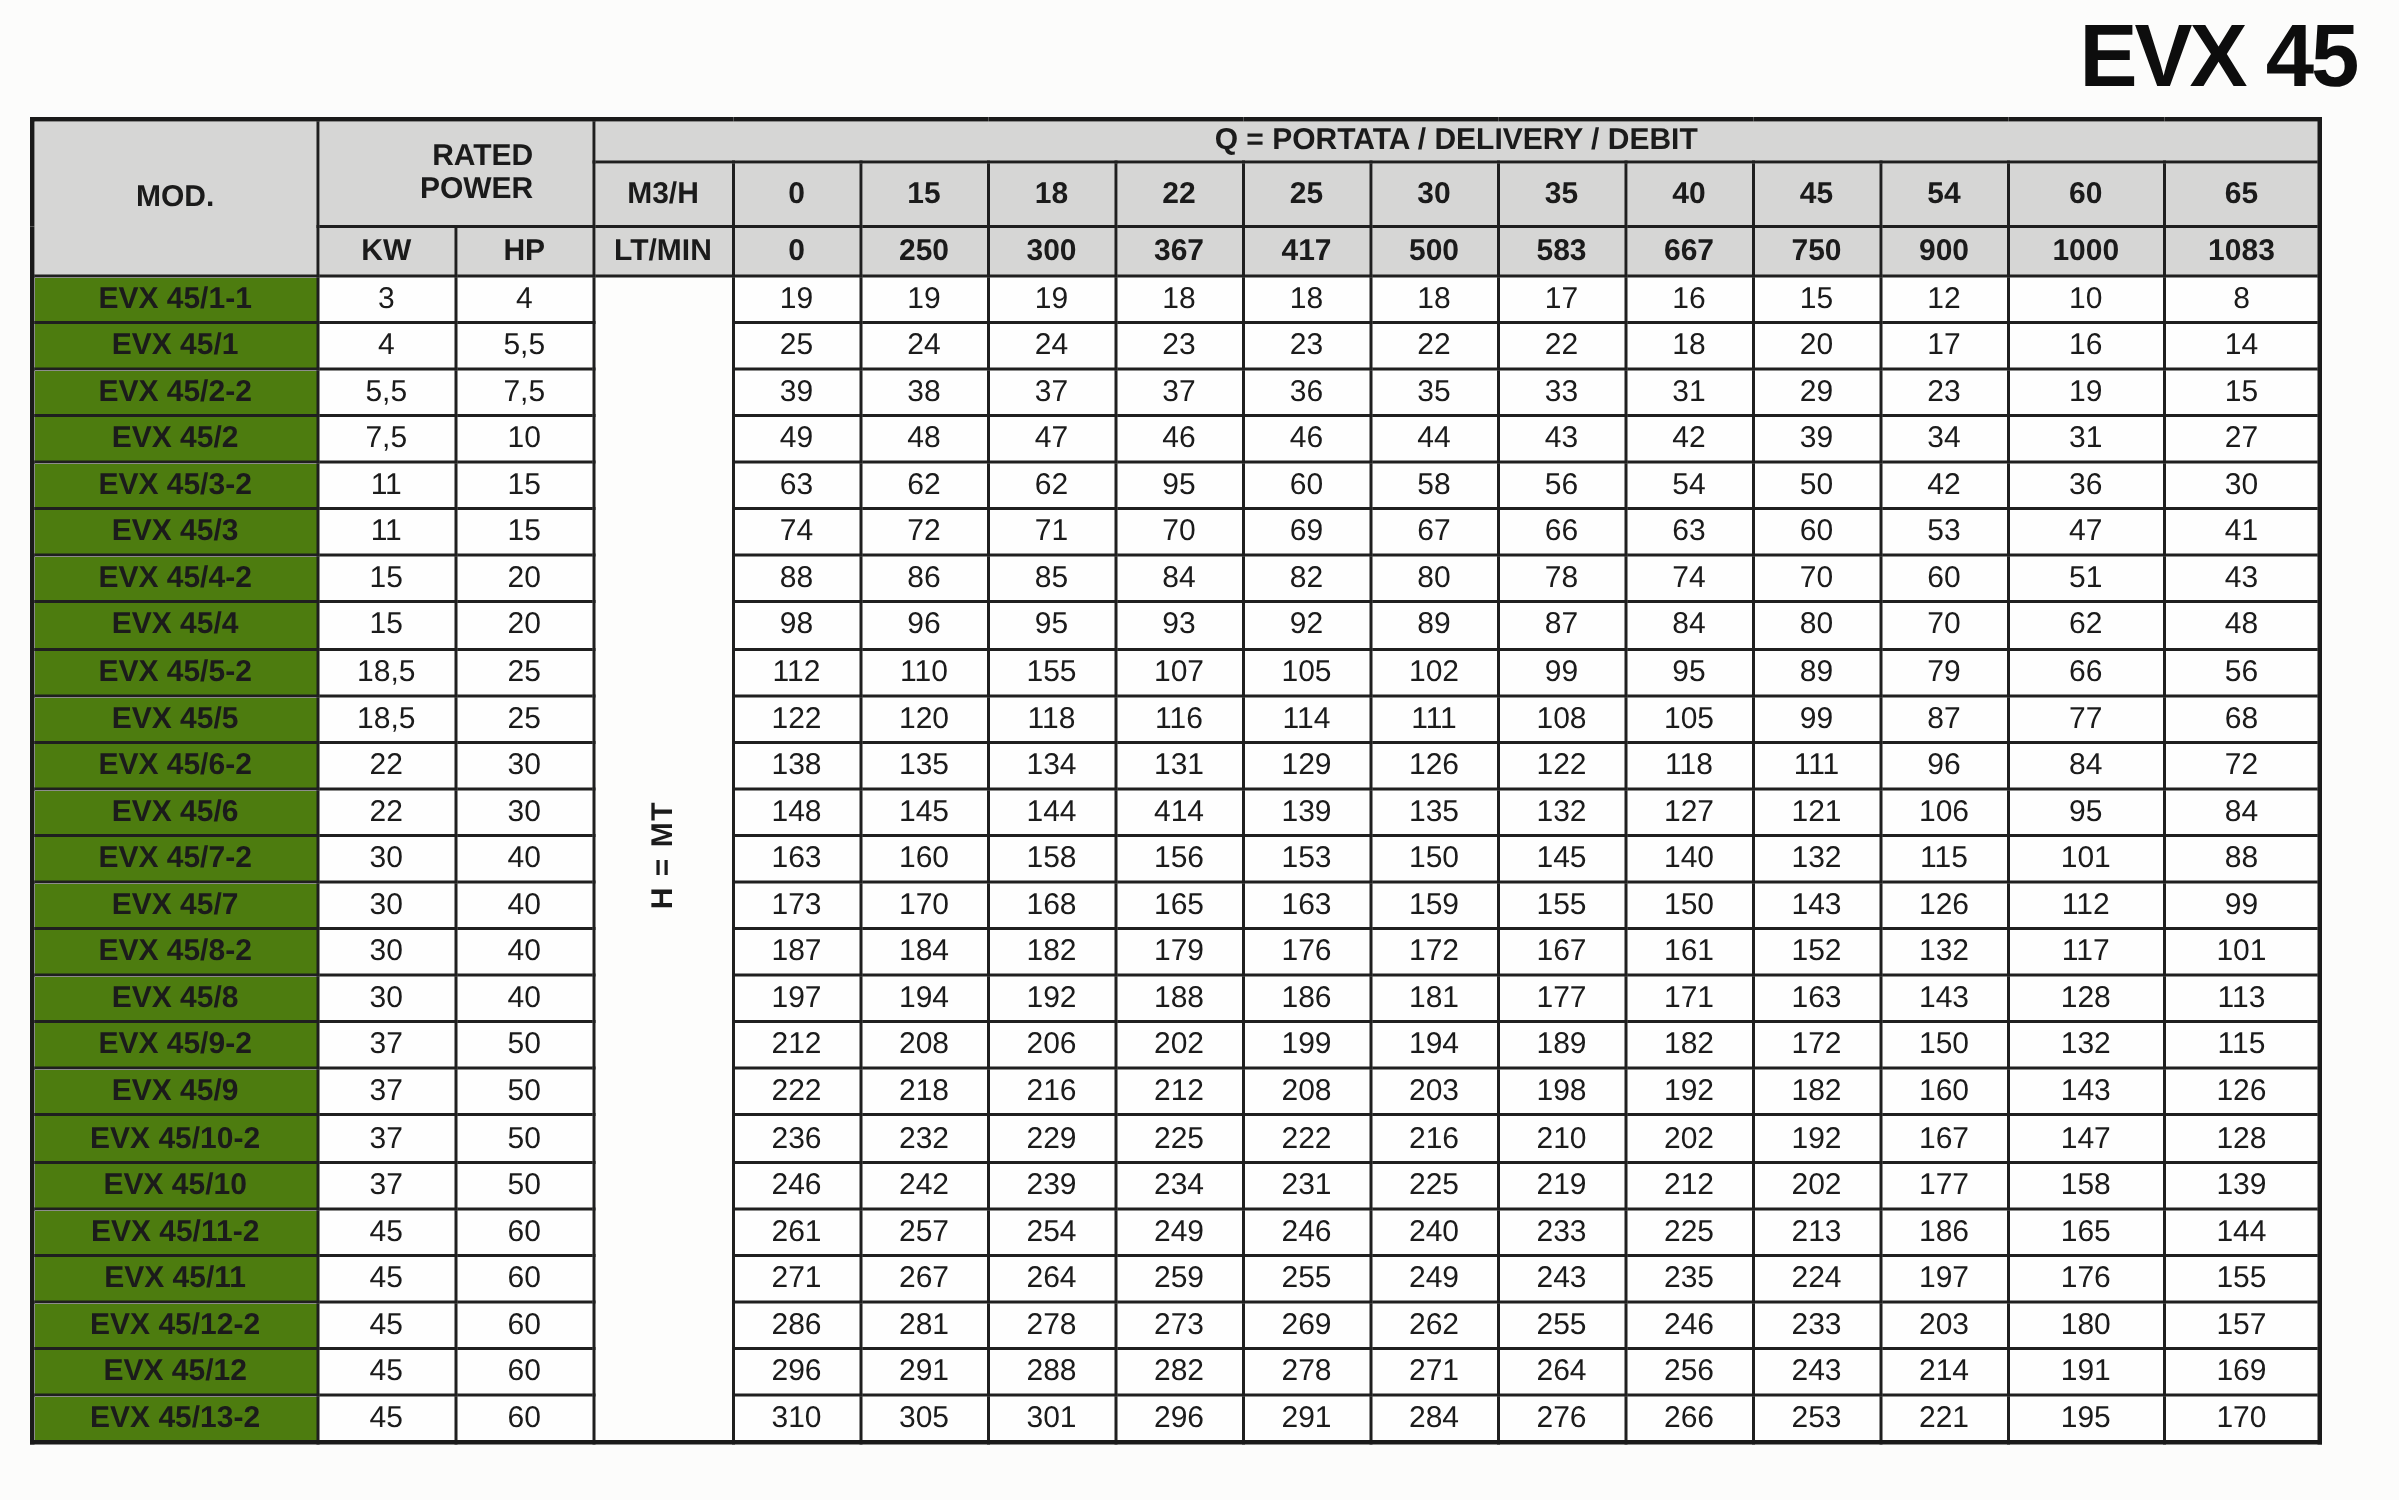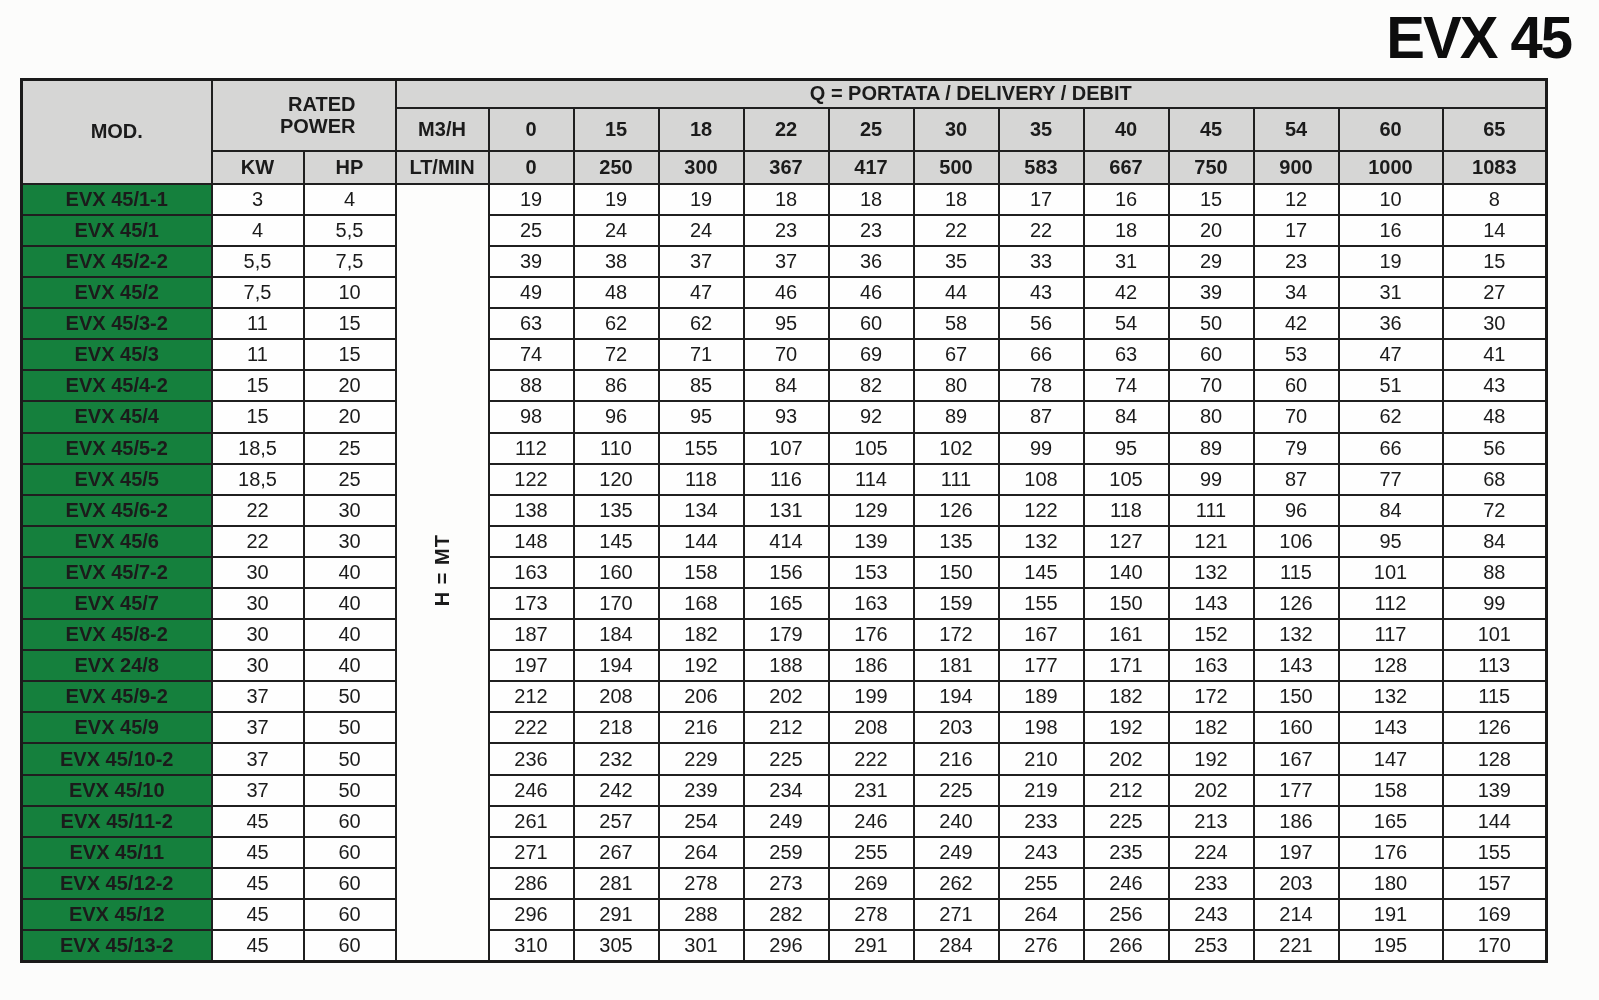--- a/index.html
+++ b/index.html
@@ -34,21 +34,21 @@
   tr.r-q{height:27px;}
   tr.r-m3h{height:41px;}
   tr.r-ltmin{height:33px;}
   th.q-head{text-align:center;font-size:20px;}
   th.unit-lbl{text-align:left;padding-left:6px;}
   th.rated{font-weight:bold;}
   th.rated .wrapbox{display:block;width:104px;margin:12px auto;white-space:normal;line-height:1.12;text-align:right;}
   tbody tr{height:31.1px;}
   td.model{
     text-align:left;padding-left:8px;font-weight:bold;
-    background:#15803d;
+    background:#4d7c0f;
   }
   td.num, td.kw, td.hp{background:#fefefe;font-weight:normal;}
   td.hmt{
     background:#fdfdfc;border-top:2px solid #1f1f1f;
     vertical-align:middle;text-align:center;
   }
   td.hmt .vert{
     writing-mode:vertical-rl;transform:rotate(180deg);
     font-weight:bold;font-size:20px;letter-spacing:1px;
     display:inline-block;white-space:nowrap;
@@ -372,21 +372,21 @@
         <td class="num">176</td>
         <td class="num">172</td>
         <td class="num">167</td>
         <td class="num">161</td>
         <td class="num">152</td>
         <td class="num">132</td>
         <td class="num">117</td>
         <td class="num">101</td>
       </tr>
       <tr>
-        <td class="model">EVX 24/8</td>
+        <td class="model">EVX 45/8</td>
         <td class="kw">30</td>
         <td class="hp">40</td>
         <td class="num">197</td>
         <td class="num">194</td>
         <td class="num">192</td>
         <td class="num">188</td>
         <td class="num">186</td>
         <td class="num">181</td>
         <td class="num">177</td>
         <td class="num">171</td>

